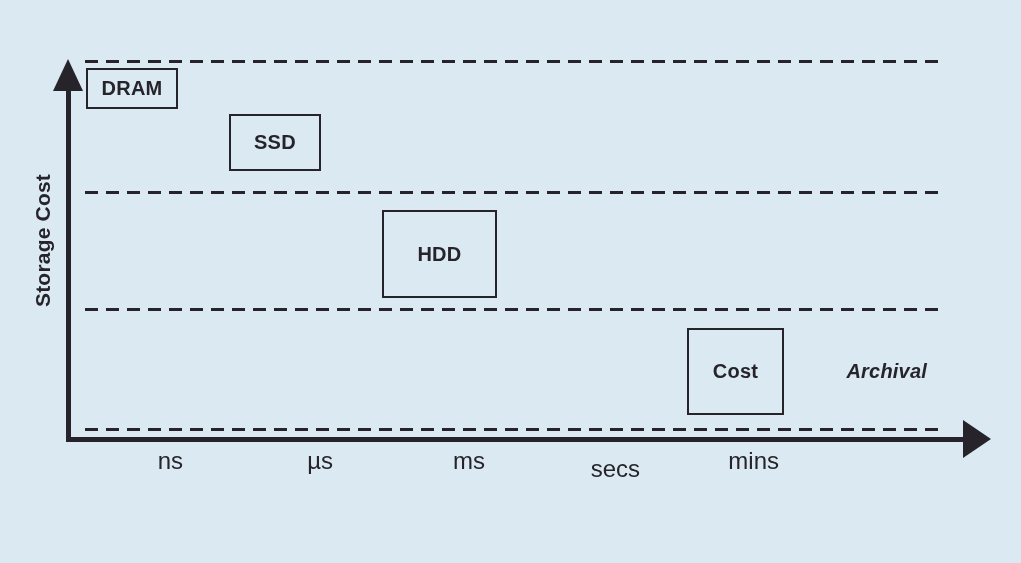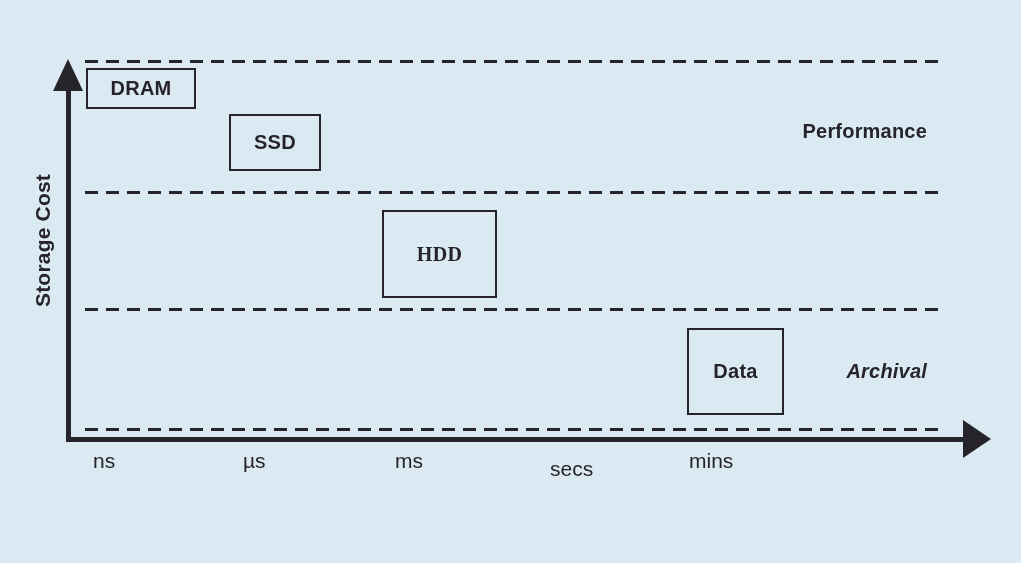--- a/index.html
+++ b/index.html
@@ -60,23 +60,23 @@
     position: absolute;
     border: 2px solid #26242a;
     display: flex;
     align-items: center;
     justify-content: center;
     font-weight: bold;
     font-size: 20px;
     letter-spacing: 0.3px;
     box-sizing: border-box;
   }
-  .box-dram { left: 86px;  top: 68px;  width: 110px; height: 41px; }
+  .box-dram { left: 86px;  top: 68px;  width: 92px; height: 41px; }
   .box-ssd  { left: 229px; top: 114px; width: 92px;  height: 57px; }
-  .box-hdd  { left: 382px; top: 210px; width: 115px; height: 88px; border-width: 2.5px; font-family: Liberation Serif, serif; }
+  .box-hdd  { left: 382px; top: 210px; width: 115px; height: 88px; border-width: 2.5px; }
   .box-tape { left: 687px; top: 328px; width: 97px;  height: 87px; }
 
   
   .zone-label {
     position: absolute;
     left: 767px;
     width: 160px;
     text-align: right;
     font-weight: bold;
     font-size: 20px;
@@ -85,22 +85,22 @@
   }
   .zone-performance { top: 119px; }
   .zone-capacity    { top: 239px; }
   .zone-archival    { top: 359px; font-style: italic; }
 
   
   .tick {
     position: absolute;
     top: 449px;
     width: 90px;
-    text-align: left;
-    font-size: 21px;
+    text-align: right;
+    font-size: 24px;
     line-height: 24px;
   }
   .tick-ns   { left: 93px; }
   .tick-us   { left: 243px; }
   .tick-ms   { left: 395px; }
   .tick-secs { left: 550px; margin-top: 8px; }
   .tick-mins { left: 689px; }
 
   
   .x-axis-title {
@@ -145,24 +145,23 @@
   <div class="box box-dram">
     <span>DRAM</span>
   </div>
   <div class="box box-ssd">
     <span>SSD</span>
   </div>
   <div class="box box-hdd">
     <span>HDD</span>
   </div>
   <div class="box box-tape">
-    <span>Data</span>
+    <span>Cost</span>
   </div>
 
-  <div class="zone-label zone-performance">Performance</div>
   <div class="zone-label zone-archival">Archival</div>
 
   <div class="tick tick-ns">ns</div>
   <div class="tick tick-us">µs</div>
   <div class="tick tick-ms">ms</div>
   <div class="tick tick-secs">secs</div>
   <div class="tick tick-mins">mins</div>
 
 
 </div>

